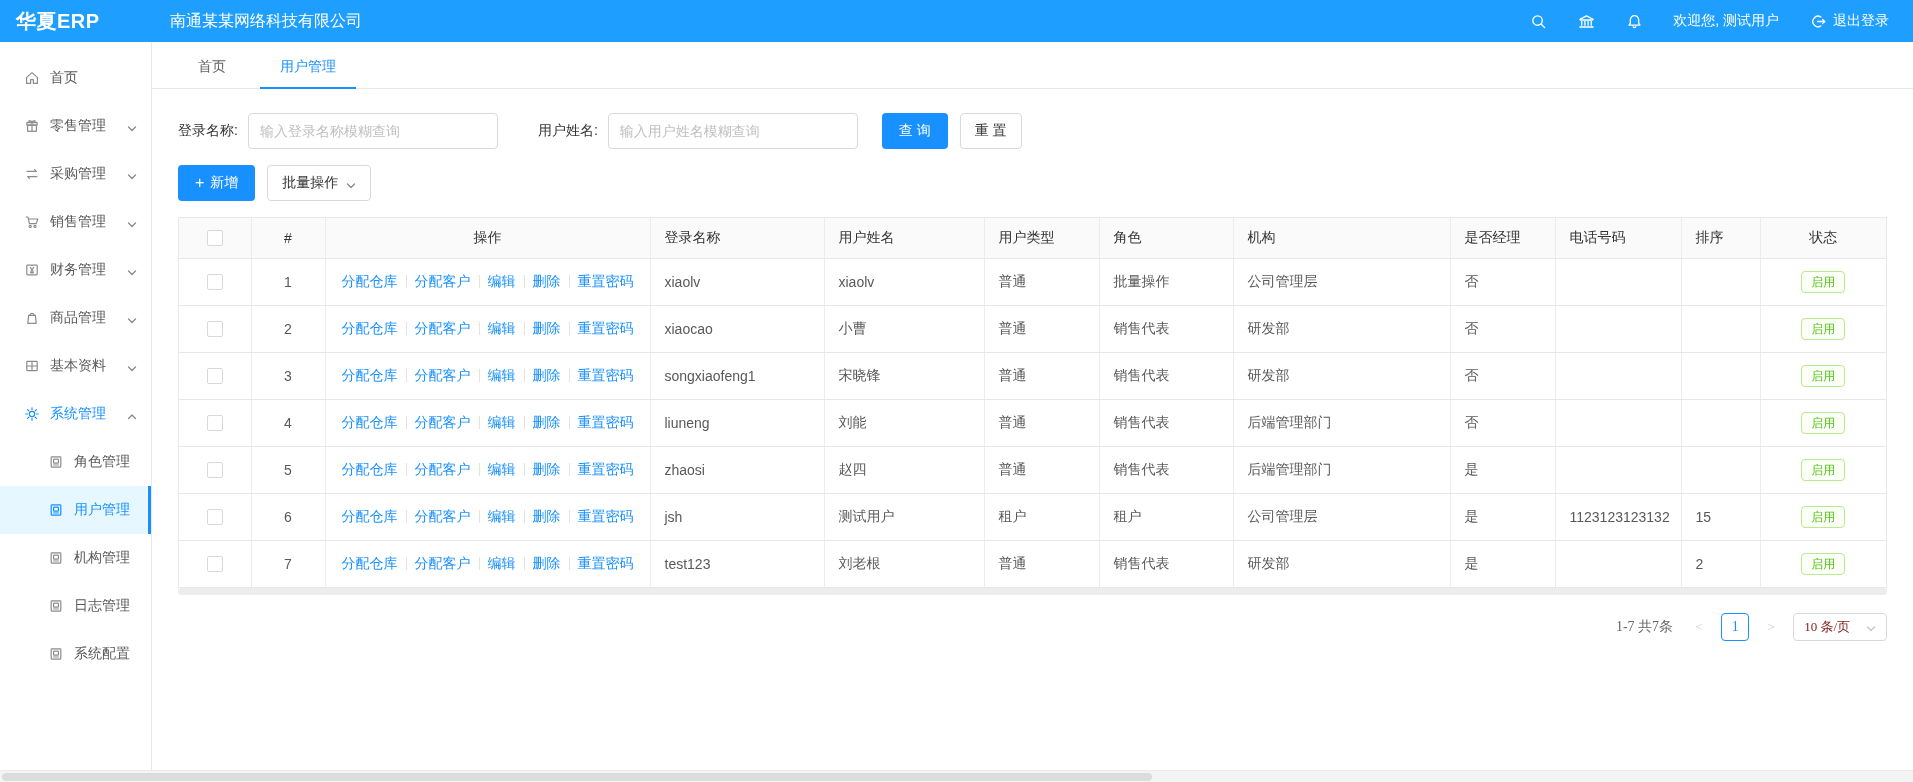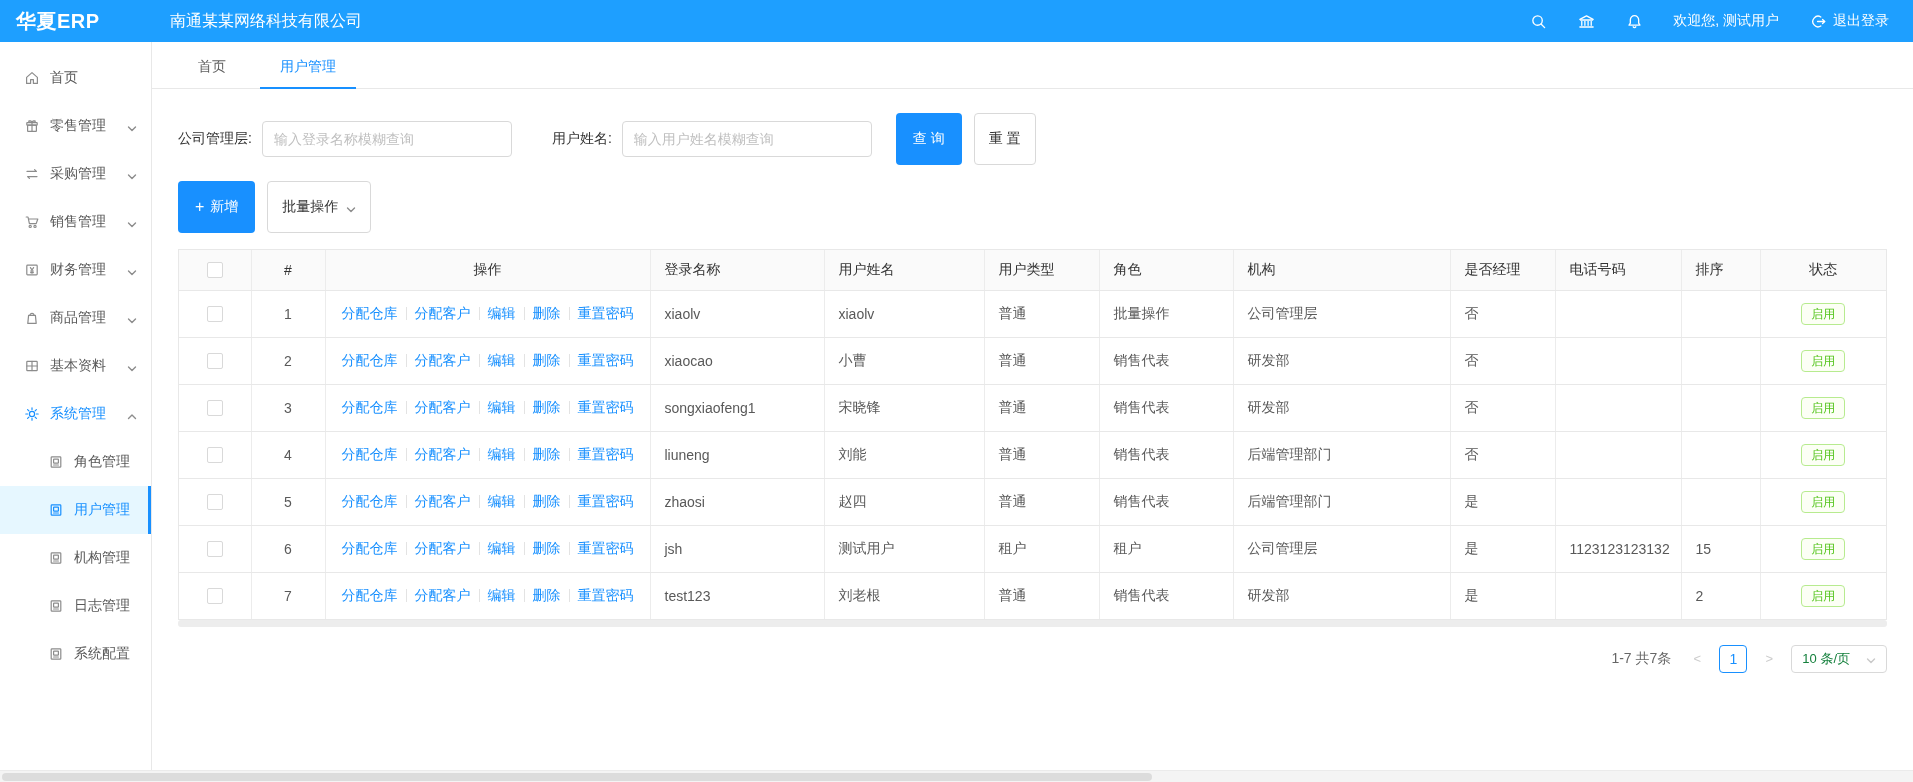--- a/index.html
+++ b/index.html
@@ -46,21 +46,21 @@
   .tab.active::after { content:""; position:absolute; left:0; right:0; bottom:-1px; height:2px; background:#1890ff; }
 
   .page { flex:1; padding:0 26px; overflow:hidden; position:relative; }
 
   
   .filterbar { margin-top:24px; display:flex; align-items:center; }
   .f-label { color:#333; margin-right:10px; }
   .f-input { width:250px; height:36px; border:1px solid #d9d9d9; border-radius:4px; padding:0 11px; font-size:14px; color:#595959; outline:none; font-family:inherit; }
   .f-input::placeholder { color:#bfbfbf; }
   .gap40 { width:40px; }
-  .btn { height:52px; border-radius:4px; font-size:14px; display:inline-flex; align-items:center; justify-content:center; cursor:pointer; border:1px solid transparent; font-family:inherit; }
+  .btn { height:36px; border-radius:4px; font-size:14px; display:inline-flex; align-items:center; justify-content:center; cursor:pointer; border:1px solid transparent; font-family:inherit; }
   .btn-primary { background:#1890ff; color:#fff; padding:0 16px; }
   .btn-plain { background:#fff; color:#333; border-color:#d9d9d9; padding:0 14px; }
   .ml24 { margin-left:24px; } .ml12 { margin-left:12px; }
   .plus { font-size:16px; margin-right:6px; line-height:1; }
   .dd-caret { margin-left:8px; width:10px; height:10px; }
   .dd-caret svg { width:10px; height:10px; stroke:#8c8c8c; fill:none; stroke-width:1.4; stroke-linecap:round; stroke-linejoin:round; }
 
   
   .toolbar { margin-top:16px; display:flex; align-items:center; }
 
@@ -74,25 +74,25 @@
   .col-c { text-align:center; }
   .checkbox { display:inline-block; width:16px; height:16px; border:1px solid #d9d9d9; border-radius:2px; background:#fff; cursor:pointer; vertical-align:middle; }
   .actions { text-align:center; }
   .alink { color:#1890ff; cursor:pointer; text-decoration:none; }
   .adiv { display:inline-block; width:1px; height:13px; background:#e3e3e3; margin:0 8px; vertical-align:-2px; }
   .badge { display:inline-block; font-size:12px; line-height:20px; padding:0 9px; color:#52c41a; background:#fcfff5; border:1px solid #b7eb8f; border-radius:4px; }
 
   .table-hscroll { height:7px; background:#ededed; border-radius:3px; }
 
   
-  .pager { margin-top:18px; display:flex; justify-content:flex-end; align-items:center; gap:10px; color:#666; }
+  .pager { margin-top:18px; display:flex; justify-content:flex-end; align-items:center; gap:10px; color:#666;font-family:Liberation Serif, serif; }
   .pg-total { margin-right:4px; }
   .pg-arrow { width:24px; height:26px; display:flex; align-items:center; justify-content:center; color:#ccc; font-size:13px; cursor:default; }
   .pg-num { min-width:28px; height:28px; border:1px solid #1890ff; color:#1890ff; border-radius:4px; display:flex; align-items:center; justify-content:center; background:#fff; cursor:pointer; }
-  .pg-size { height:28px; border:1px solid #d9d9d9; border-radius:4px; background:#fff; color:#15803d; display:flex; align-items:center; padding:0 10px; gap:8px; cursor:pointer; font-size:13px; }
+  .pg-size { height:28px; border:1px solid #d9d9d9; border-radius:4px; background:#fff; color:#7f1d1d; display:flex; align-items:center; padding:0 10px; gap:8px; cursor:pointer; font-size:13px; }
   .pg-size .dd-caret svg { stroke:#c9c9c9; }
 
   
   .hscrollbar { position:absolute; left:0; bottom:0; width:1913px; height:12px; background:#f4f4f4; border-top:1px solid #ebebeb; }
   .hscrollbar .thumb { position:absolute; top:2px; left:2px; height:8px; width:1150px; background:#dcdcdc; border-radius:4px; }
 </style>
 </head>
 <body>
 
 <div class="app">
@@ -268,21 +268,21 @@
     <section class="content">
 
       <div class="tabbar" id="tabbar">
           <div class="tab">首页</div>
           <div class="tab active">用户管理</div>
         </div>
 
       <div class="page">
 
         <div class="filterbar">
-          <span class="f-label">公司管理层:</span>
+          <span class="f-label">登录名称:</span>
           <input class="f-input" placeholder="输入登录名称模糊查询" style="">
           <span class="gap40"></span>
           <span class="f-label">用户姓名:</span>
           <input class="f-input" placeholder="输入用户姓名模糊查询" style="">
           <button class="btn btn-primary ml24">查 询</button>
           <button class="btn btn-plain ml12">重 置</button>
         </div>
 
         <div class="toolbar">
           <button class="btn btn-primary">

